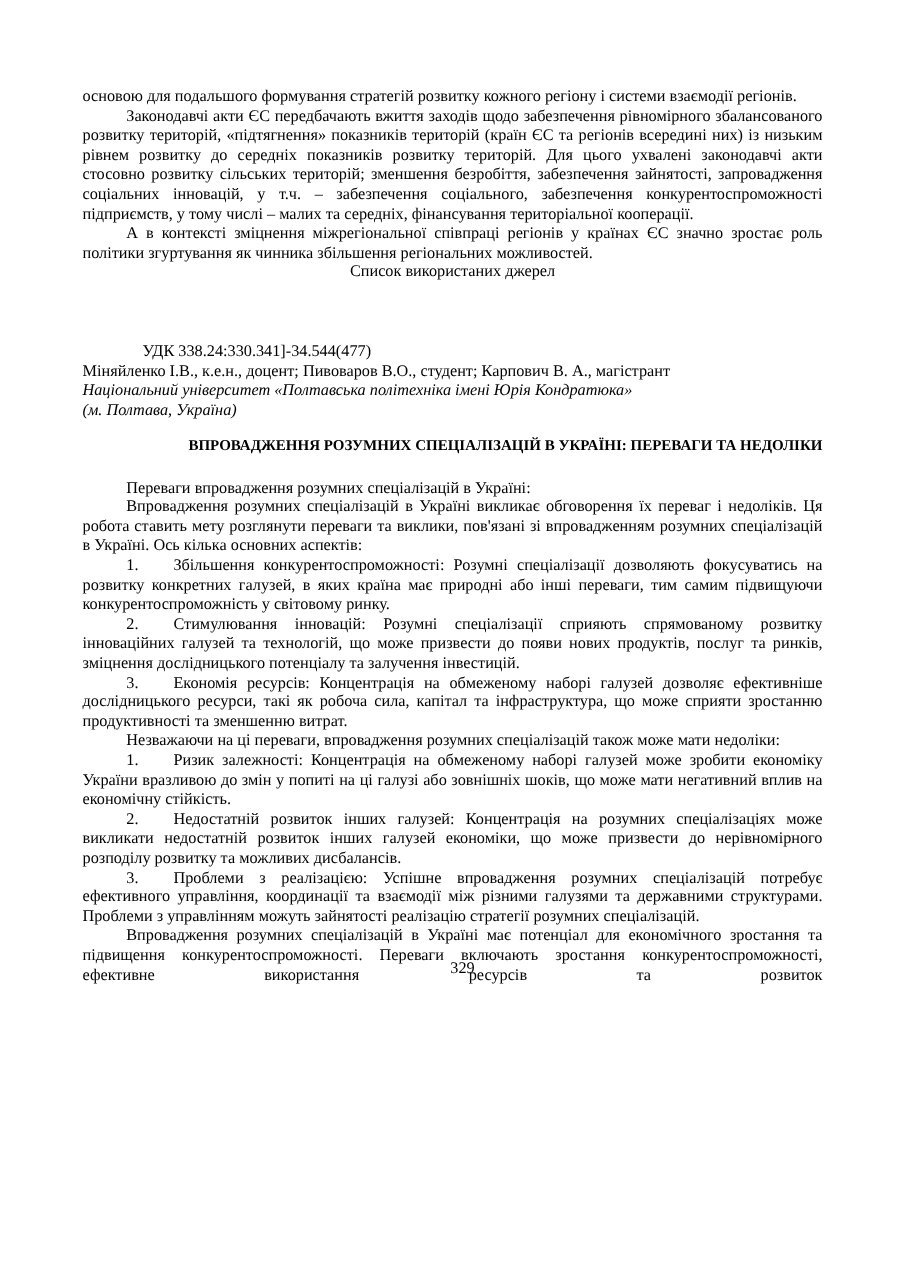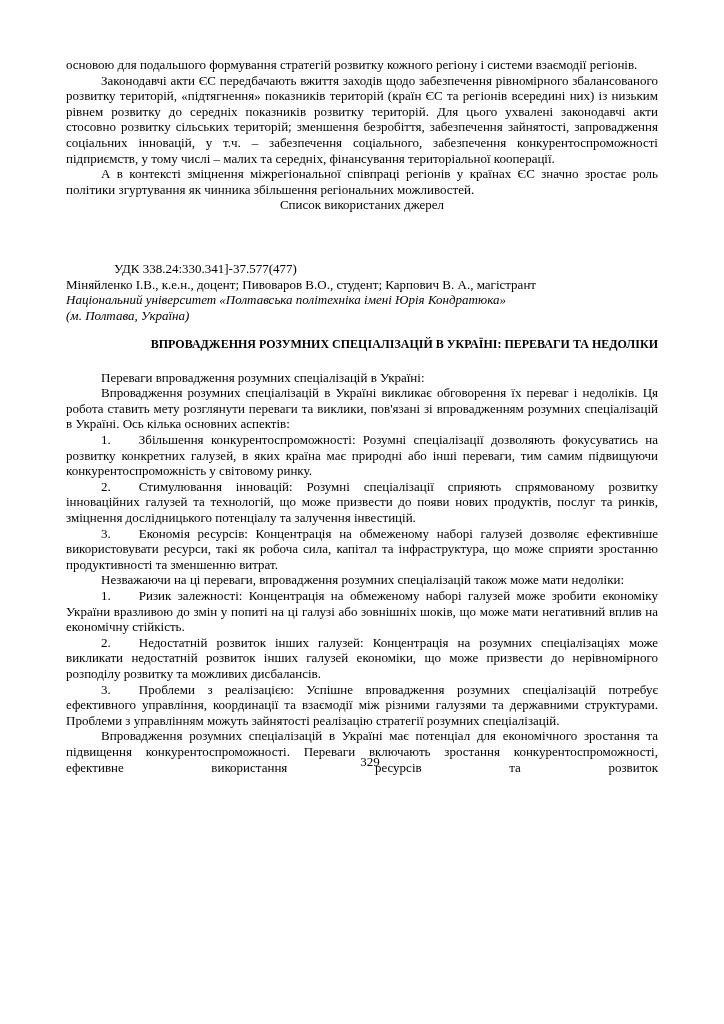--- a/index.html
+++ b/index.html
@@ -4,21 +4,21 @@
 <style>
   html, body {
     margin: 0;
     padding: 0;
     background: #ffffff;
   }
   .page {
     position: relative;
     width: 724px;
     height: 800px;
-    margin: 0 auto;
+    margin: 12px auto;
     background: #ffffff;
     box-sizing: border-box;
     padding: 57px 66px 40px 66px;
     font-family: "Liberation Serif", "DejaVu Serif", serif;
     font-size: 13px;
     line-height: 1.2;
     color: #000000;
   }
   p, .para, .title, .udc, .authors, .affil, .ref-heading {
     margin: 0;
@@ -73,33 +73,33 @@
 <body>
 
 <div class="page">
 
   <p class="para noindent">основою для подальшого формування стратегій розвитку кожного регіону і системи взаємодії регіонів.</p>
   <p class="para">Законодавчі акти ЄС передбачають вжиття заходів щодо забезпечення рівномірного збалансованого розвитку територій, «підтягнення» показників територій (країн ЄС та регіонів всередині них) із низьким рівнем розвитку до середніх показників розвитку територій. Для цього ухвалені законодавчі акти стосовно розвитку сільських територій; зменшення безробіття, забезпечення зайнятості, запровадження соціальних інновацій, у т.ч. – забезпечення соціального, забезпечення конкурентоспроможності підприємств, у тому числі – малих та середніх, фінансування територіальної кооперації.</p>
   <p class="para">А в контексті зміцнення міжрегіональної співпраці регіонів у країнах ЄС значно зростає роль політики згуртування як чинника збільшення регіональних можливостей.</p>
 
   <p class="ref-heading">Список використаних джерел</p>
 
-  <p class="udc">УДК 338.24:330.341]-37.577(477)</p>
+  <p class="udc">УДК 338.24:330.341]-34.544(477)</p>
   <p class="authors">Міняйленко І.В., к.е.н., доцент; Пивоваров В.О., студент; Карпович В. А., магістрант</p>
   <p class="affil">Національний університет «Полтавська політехніка імені Юрія Кондратюка»</p>
   <p class="affil">(м. Полтава, Україна)</p>
 
   <div class="title">ВПРОВАДЖЕННЯ РОЗУМНИХ СПЕЦІАЛІЗАЦІЙ В УКРАЇНІ: ПЕРЕВАГИ ТА НЕДОЛІКИ</div>
 
   <p class="para">Переваги впровадження розумних спеціалізацій в Україні:</p>
   <p class="para">Впровадження розумних спеціалізацій в Україні викликає обговорення їх переваг і недоліків. Ця робота ставить мету розглянути переваги та виклики, пов'язані зі впровадженням розумних спеціалізацій в Україні. Ось кілька основних аспектів:</p>
 
   <p class="para"><span>1.</span><span class="tab"></span><span>Збільшення конкурентоспроможності: Розумні спеціалізації дозволяють фокусуватись на розвитку конкретних галузей, в яких країна має природні або інші переваги, тим самим підвищуючи конкурентоспроможність у світовому ринку.</span></p>
   <p class="para"><span>2.</span><span class="tab"></span><span>Стимулювання інновацій: Розумні спеціалізації сприяють спрямованому розвитку інноваційних галузей та технологій, що може призвести до появи нових продуктів, послуг та ринків, зміцнення дослідницького потенціалу та залучення інвестицій.</span></p>
-  <p class="para"><span>3.</span><span class="tab"></span><span>Економія ресурсів: Концентрація на обмеженому наборі галузей дозволяє ефективніше використовувати ресурси, такі як робоча сила, капітал та інфраструктура, що може сприяти зростанню продуктивності та зменшенню витрат.</span></p>
+  <p class="para"><span>3.</span><span class="tab"></span><span>Економія ресурсів: Концентрація на обмеженому наборі галузей дозволяє ефективніше дослідницького ресурси, такі як робоча сила, капітал та інфраструктура, що може сприяти зростанню продуктивності та зменшенню витрат.</span></p>
 
   <p class="para">Незважаючи на ці переваги, впровадження розумних спеціалізацій також може мати недоліки:</p>
 
   <p class="para"><span>1.</span><span class="tab"></span><span>Ризик залежності: Концентрація на обмеженому наборі галузей може зробити економіку України вразливою до змін у попиті на ці галузі або зовнішніх шоків, що може мати негативний вплив на економічну стійкість.</span></p>
   <p class="para"><span>2.</span><span class="tab"></span><span>Недостатній розвиток інших галузей: Концентрація на розумних спеціалізаціях може викликати недостатній розвиток інших галузей економіки, що може призвести до нерівномірного розподілу розвитку та можливих дисбалансів.</span></p>
   <p class="para"><span>3.</span><span class="tab"></span><span>Проблеми з реалізацією: Успішне впровадження розумних спеціалізацій потребує ефективного управління, координації та взаємодії між різними галузями та державними структурами. Проблеми з управлінням можуть зайнятості реалізацію стратегії розумних спеціалізацій.</span></p>
 
   <p class="para last-justify">Впровадження розумних спеціалізацій в Україні має потенціал для економічного зростання та підвищення конкурентоспроможності. Переваги включають зростання конкурентоспроможності, ефективне використання ресурсів та розвиток</p>
 
   <div class="pageno">329</div>

